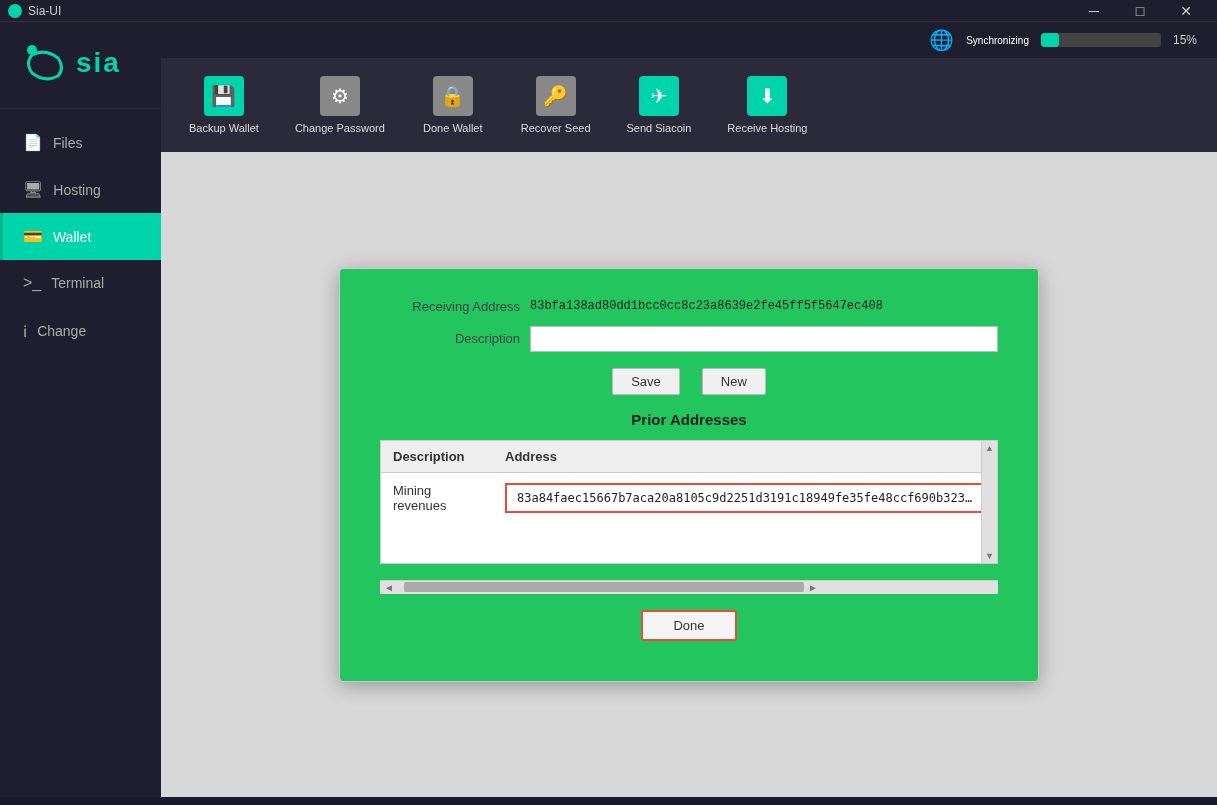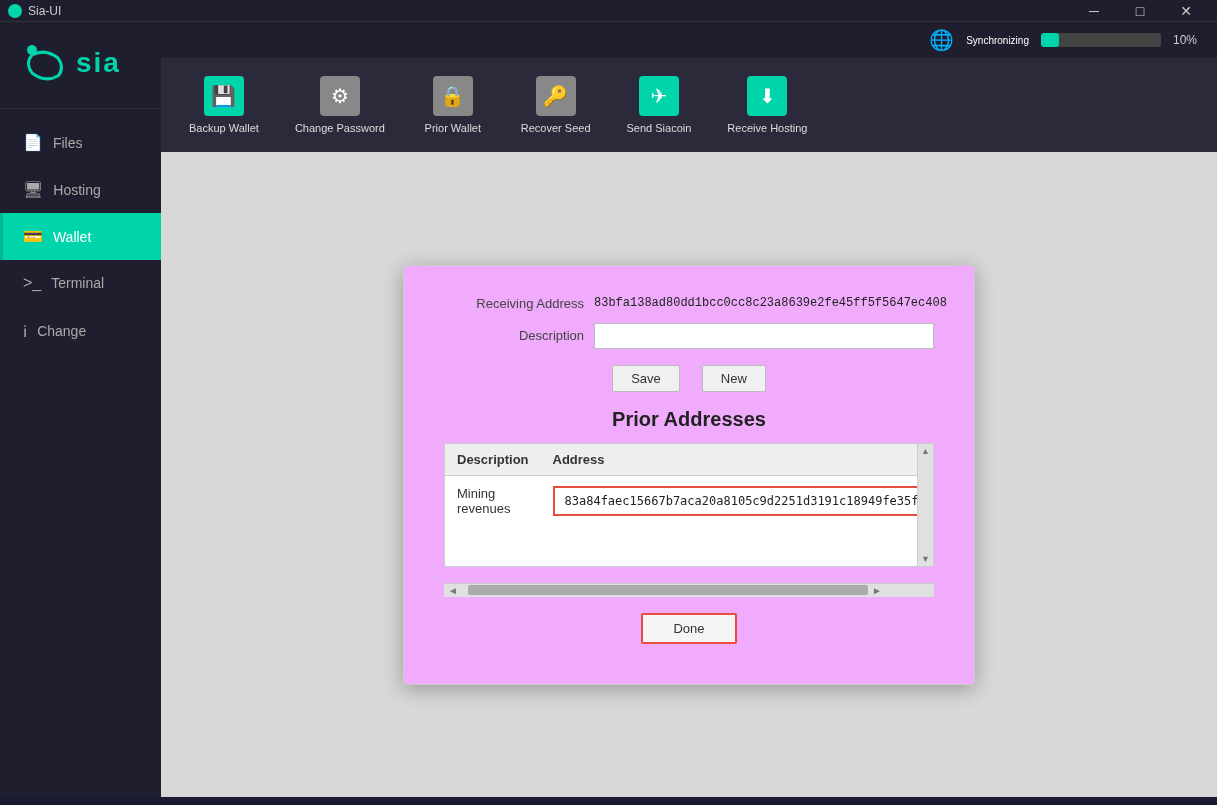--- a/index.html
+++ b/index.html
@@ -147,24 +147,24 @@
       position: absolute;
       top: 0; left: 0; right: 0; bottom: 0;
       background: rgba(200,200,200,0.5);
       display: flex;
       align-items: center;
       justify-content: center;
     }
 
     
     .modal {
-      background: #f0abfc;
+      background: #22c55e;
       border: 1px solid #ccc;
       border-radius: 4px;
-      width: 572px;
+      width: 700px;
       padding: 30px 40px 40px;
       box-shadow: 0 4px 20px rgba(0,0,0,0.3);
     }
 
     .form-row {
       display: flex;
       align-items: center;
       margin-bottom: 12px;
       gap: 10px;
     }
@@ -200,21 +200,21 @@
       border: 1px solid #bbb;
       background: #f0f0f0;
       color: #333;
       font-size: 13px;
       cursor: pointer;
       border-radius: 2px;
     }
 
     .prior-heading {
       text-align: center;
-      font-size: 20px;
+      font-size: 15px;
       font-weight: bold;
       color: #222;
       margin-bottom: 12px;
     }
 
     .prior-table-container {
       border: 1px solid #ccc;
       background: #fff;
       overflow: hidden;
       margin-bottom: 16px;
@@ -351,36 +351,36 @@
   </div>
 
   <div class="main-area">
 
     <div class="sync-bar">
       <span class="sync-icon">🌐</span>
       <span class="sync-label">Synchronizing</span>
       <div class="sync-progress-bg">
         <div class="sync-progress-fill" style="width:15%"></div>
       </div>
-      <span class="sync-pct">10%</span>
+      <span class="sync-pct">15%</span>
     </div>
 
     <div class="wallet-header">
       <div class="wallet-actions">
         <div class="wallet-action-btn">
           <div class="wallet-action-icon">💾</div>
           <span>Backup Wallet</span>
         </div>
         <div class="wallet-action-btn">
           <div class="wallet-action-icon gear">⚙</div>
           <span>Change Password</span>
         </div>
         <div class="wallet-action-btn">
           <div class="wallet-action-icon lock">🔒</div>
-          <span>Prior Wallet</span>
+          <span>Done Wallet</span>
         </div>
         <div class="wallet-action-btn">
           <div class="wallet-action-icon key">🔑</div>
           <span>Recover Seed</span>
         </div>
         <div class="wallet-action-btn">
           <div class="wallet-action-icon send">✈</div>
           <span>Send Siacoin</span>
         </div>
         <div class="wallet-action-btn">

